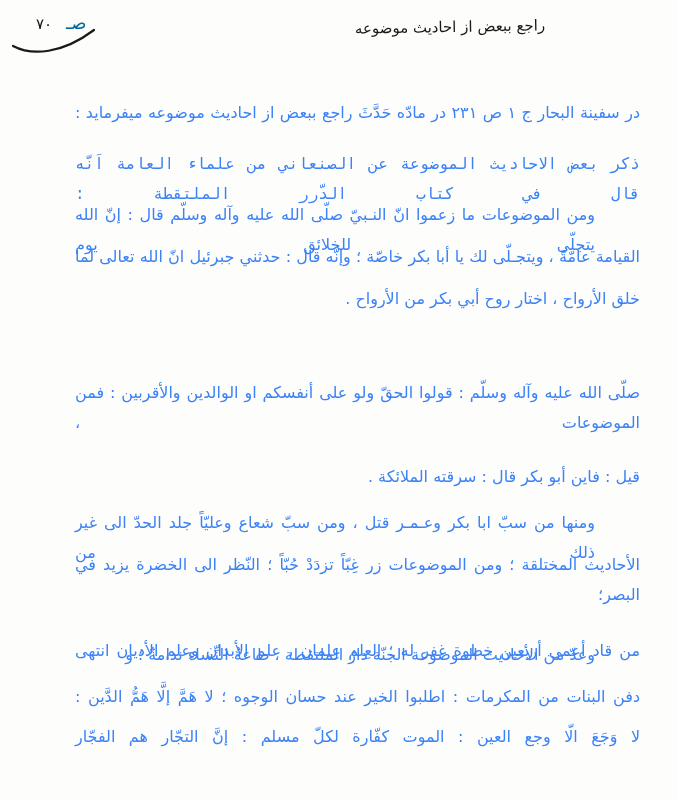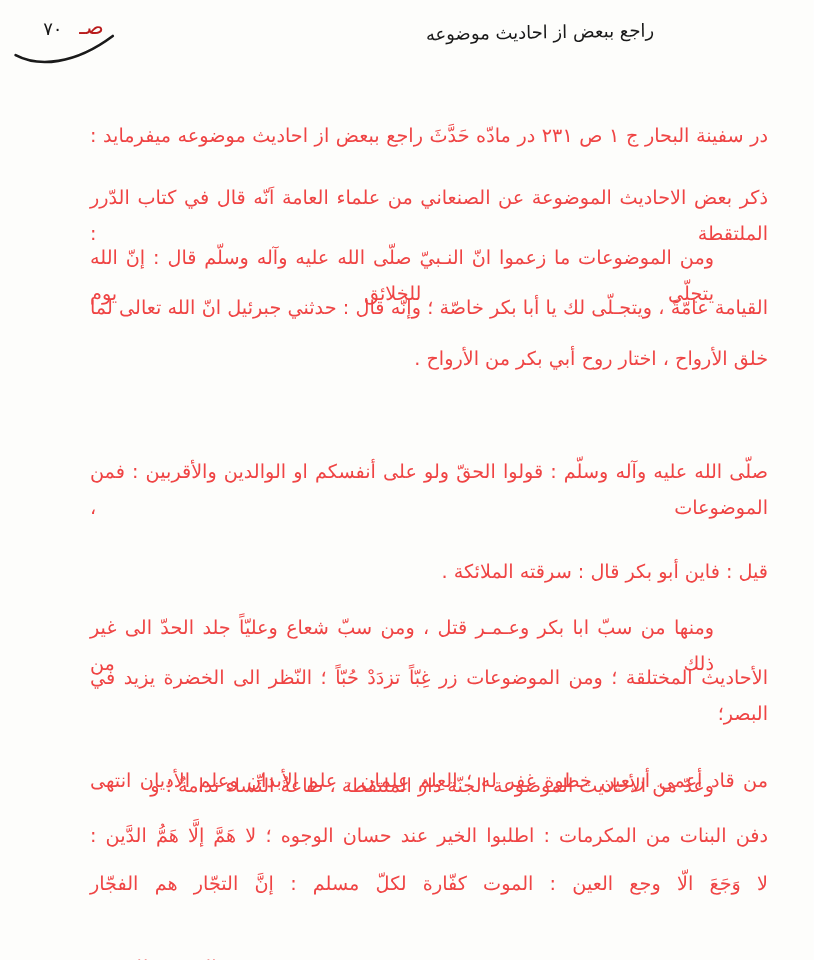--- a/index.html
+++ b/index.html
@@ -16,37 +16,37 @@
   
   .running-title{
     position:absolute;top:16px;left:340px;width:220px;
     direction:rtl;text-align:center;
     font-size:15px;line-height:22px;color:#191919;
     transform:rotate(-1deg);
   }
   
   .pagenum{position:absolute;top:10px;left:6px;width:100px;height:52px;}
   .pn-digits{position:absolute;top:5px;left:30px;font-size:15px;color:#151515;}
-  .pn-sad{position:absolute;top:2px;left:60px;font-size:18px;color:#b91c1c;}
+  .pn-sad{position:absolute;top:2px;left:60px;font-size:18px;color:#0369a1;}
   .pn-curve{position:absolute;top:0;left:0;}
   
   .ln{
     position:absolute;direction:rtl;
-    font-size:16px;line-height:30px;color:#ef4444;
+    font-size:16px;line-height:30px;color:#3b82f6;
     white-space:nowrap;
   }
   .just{
     white-space:normal;
     text-align:justify;text-align-last:justify;
   }
   .full{right:38px;width:565px;}
   .ind-just{right:83px;width:520px;}
   .end{right:38px;}
   .ind-end{right:83px;}
-  .t1{top:98px;}  .t2{top:150px;} .t3{top:200px;} .t4{top:242px;}
+  .t1{top:98px;}  .t2{top:150px;font-family:Liberation Mono, monospace;} .t3{top:200px;} .t4{top:242px;}
   .t5{top:284px;} .t6{top:336px;} .t7{top:378px;} .t8{top:420px;}
   .t9{top:462px;} .t10{top:508px;} .t11{top:550px;} .t12{top:592px;margin-top:44px;}
   .t13{top:640px;} .t14{top:682px;} .t15{top:722px;}
   .t16{top:760px;left:95px;right:auto;margin-top:32px;}
 </style>
 </head>
 <body>
 
 <div class="page">
 

